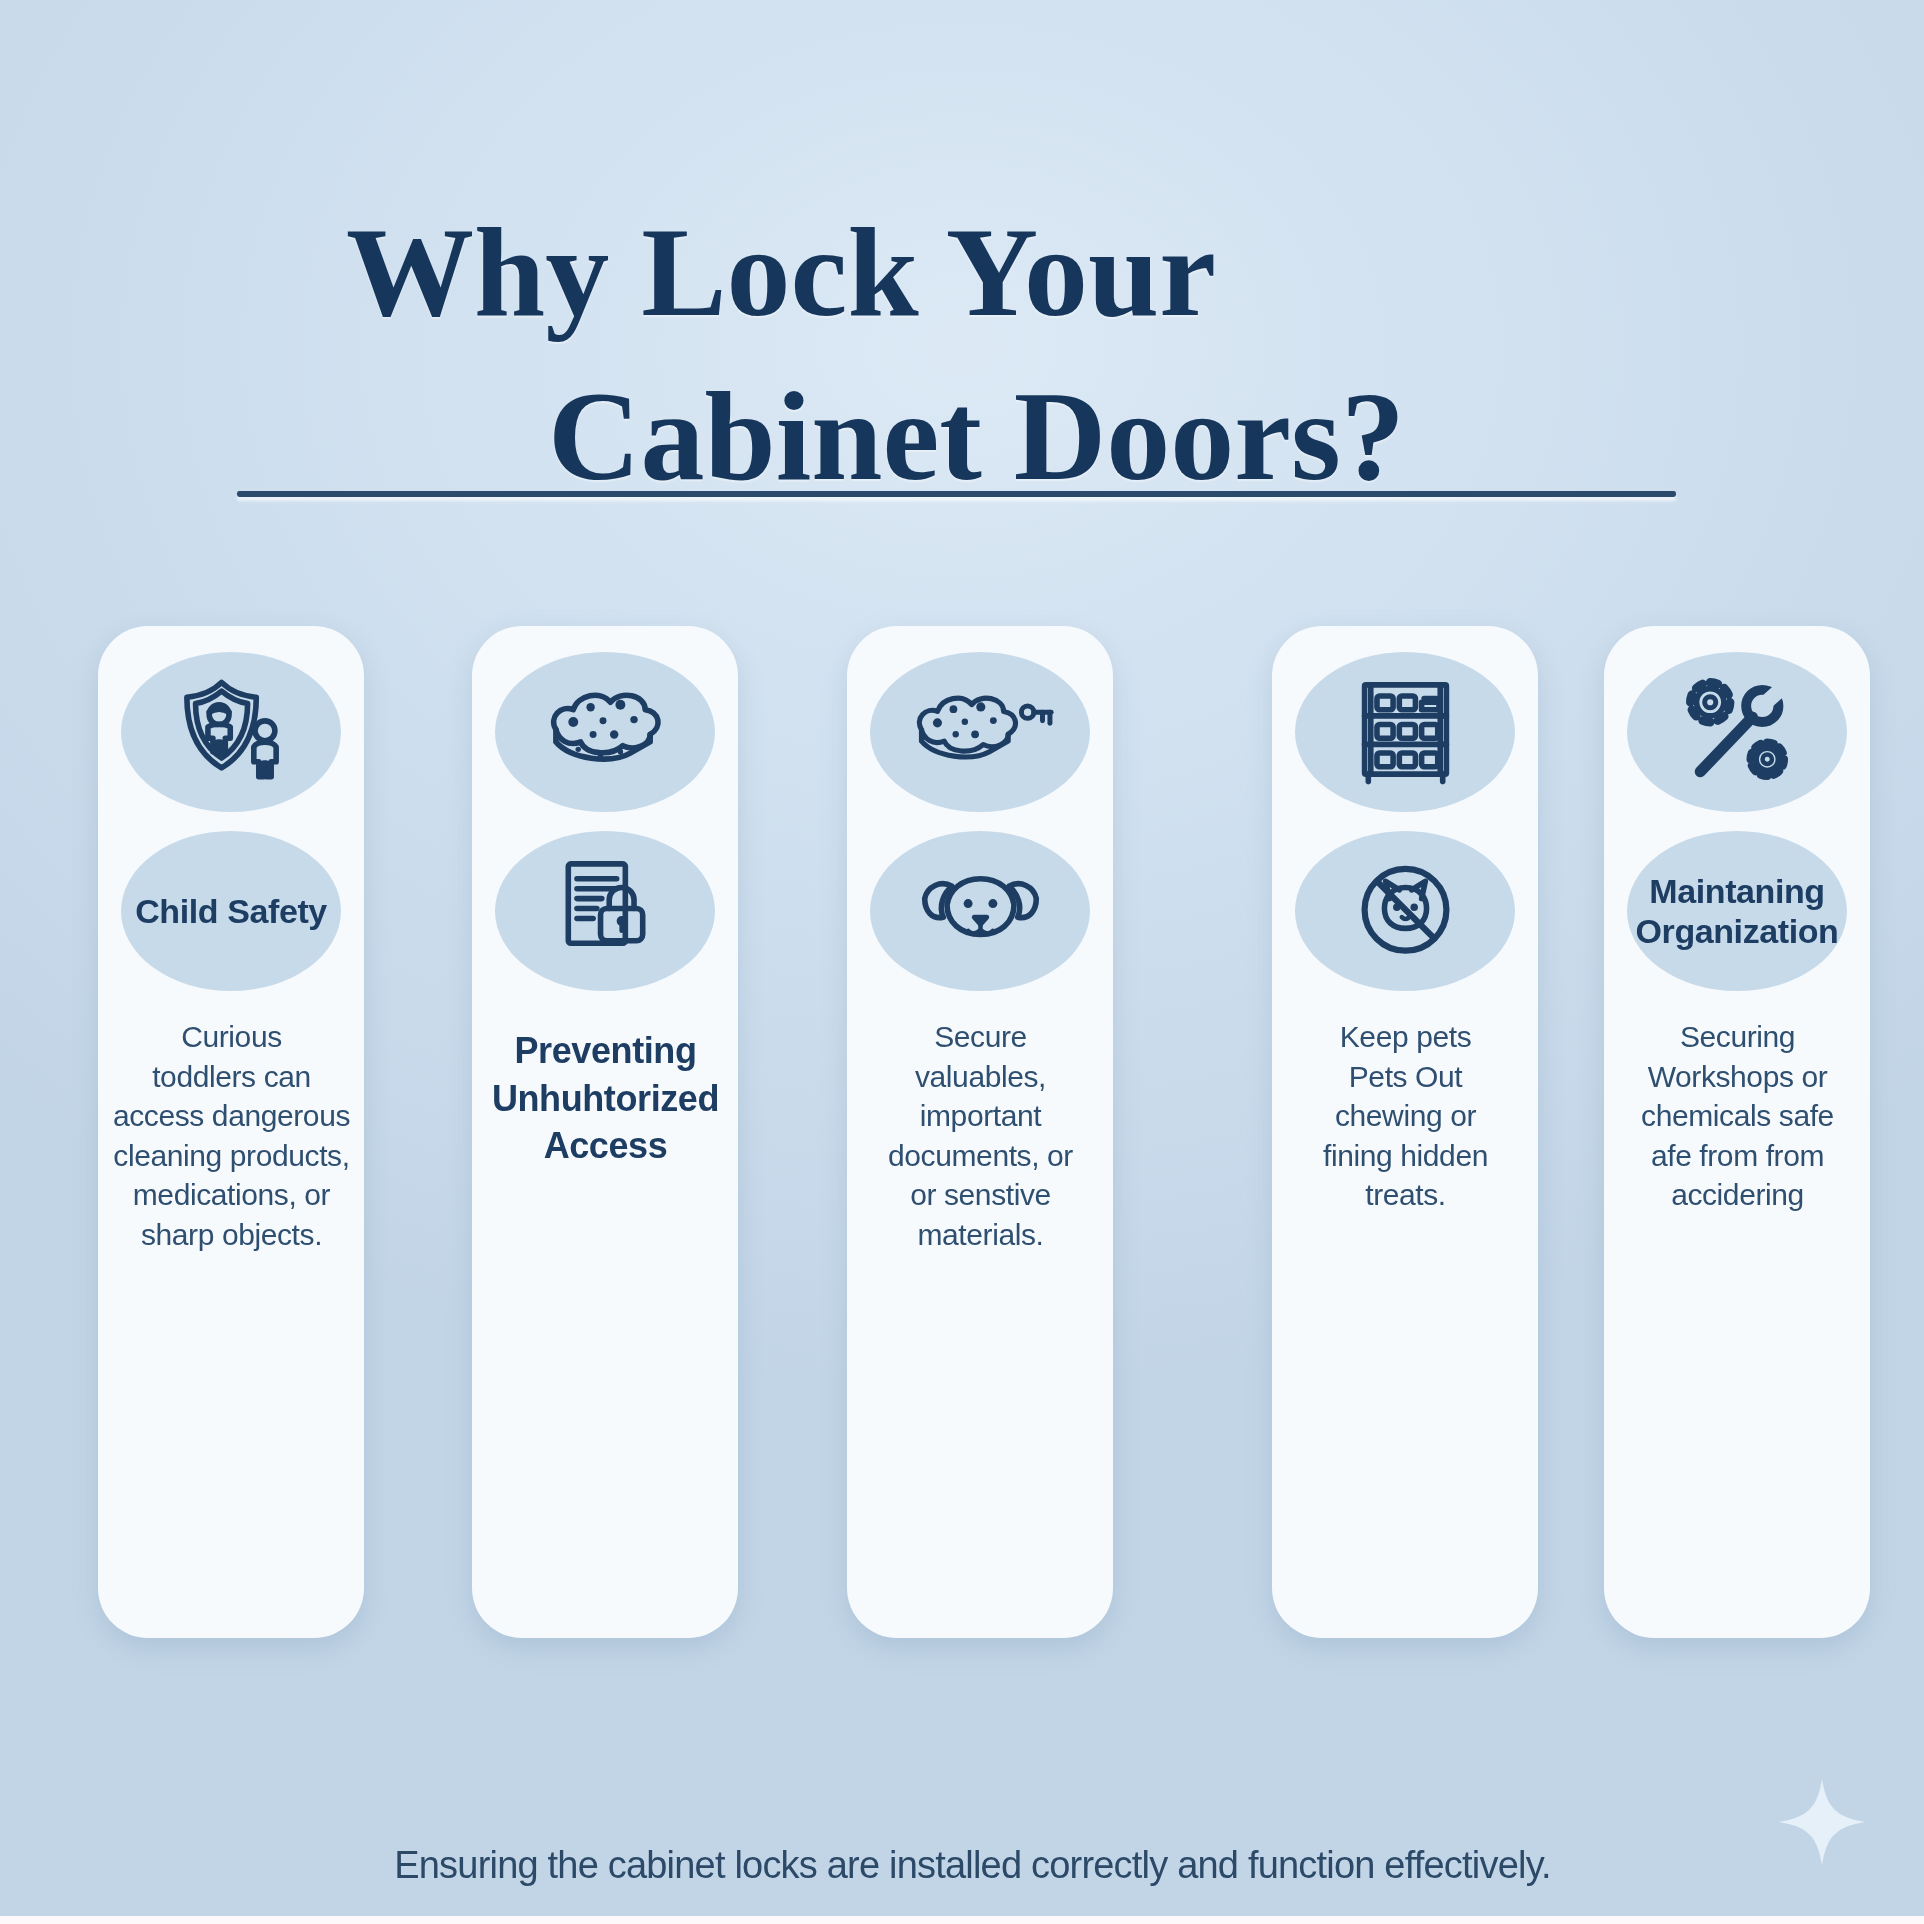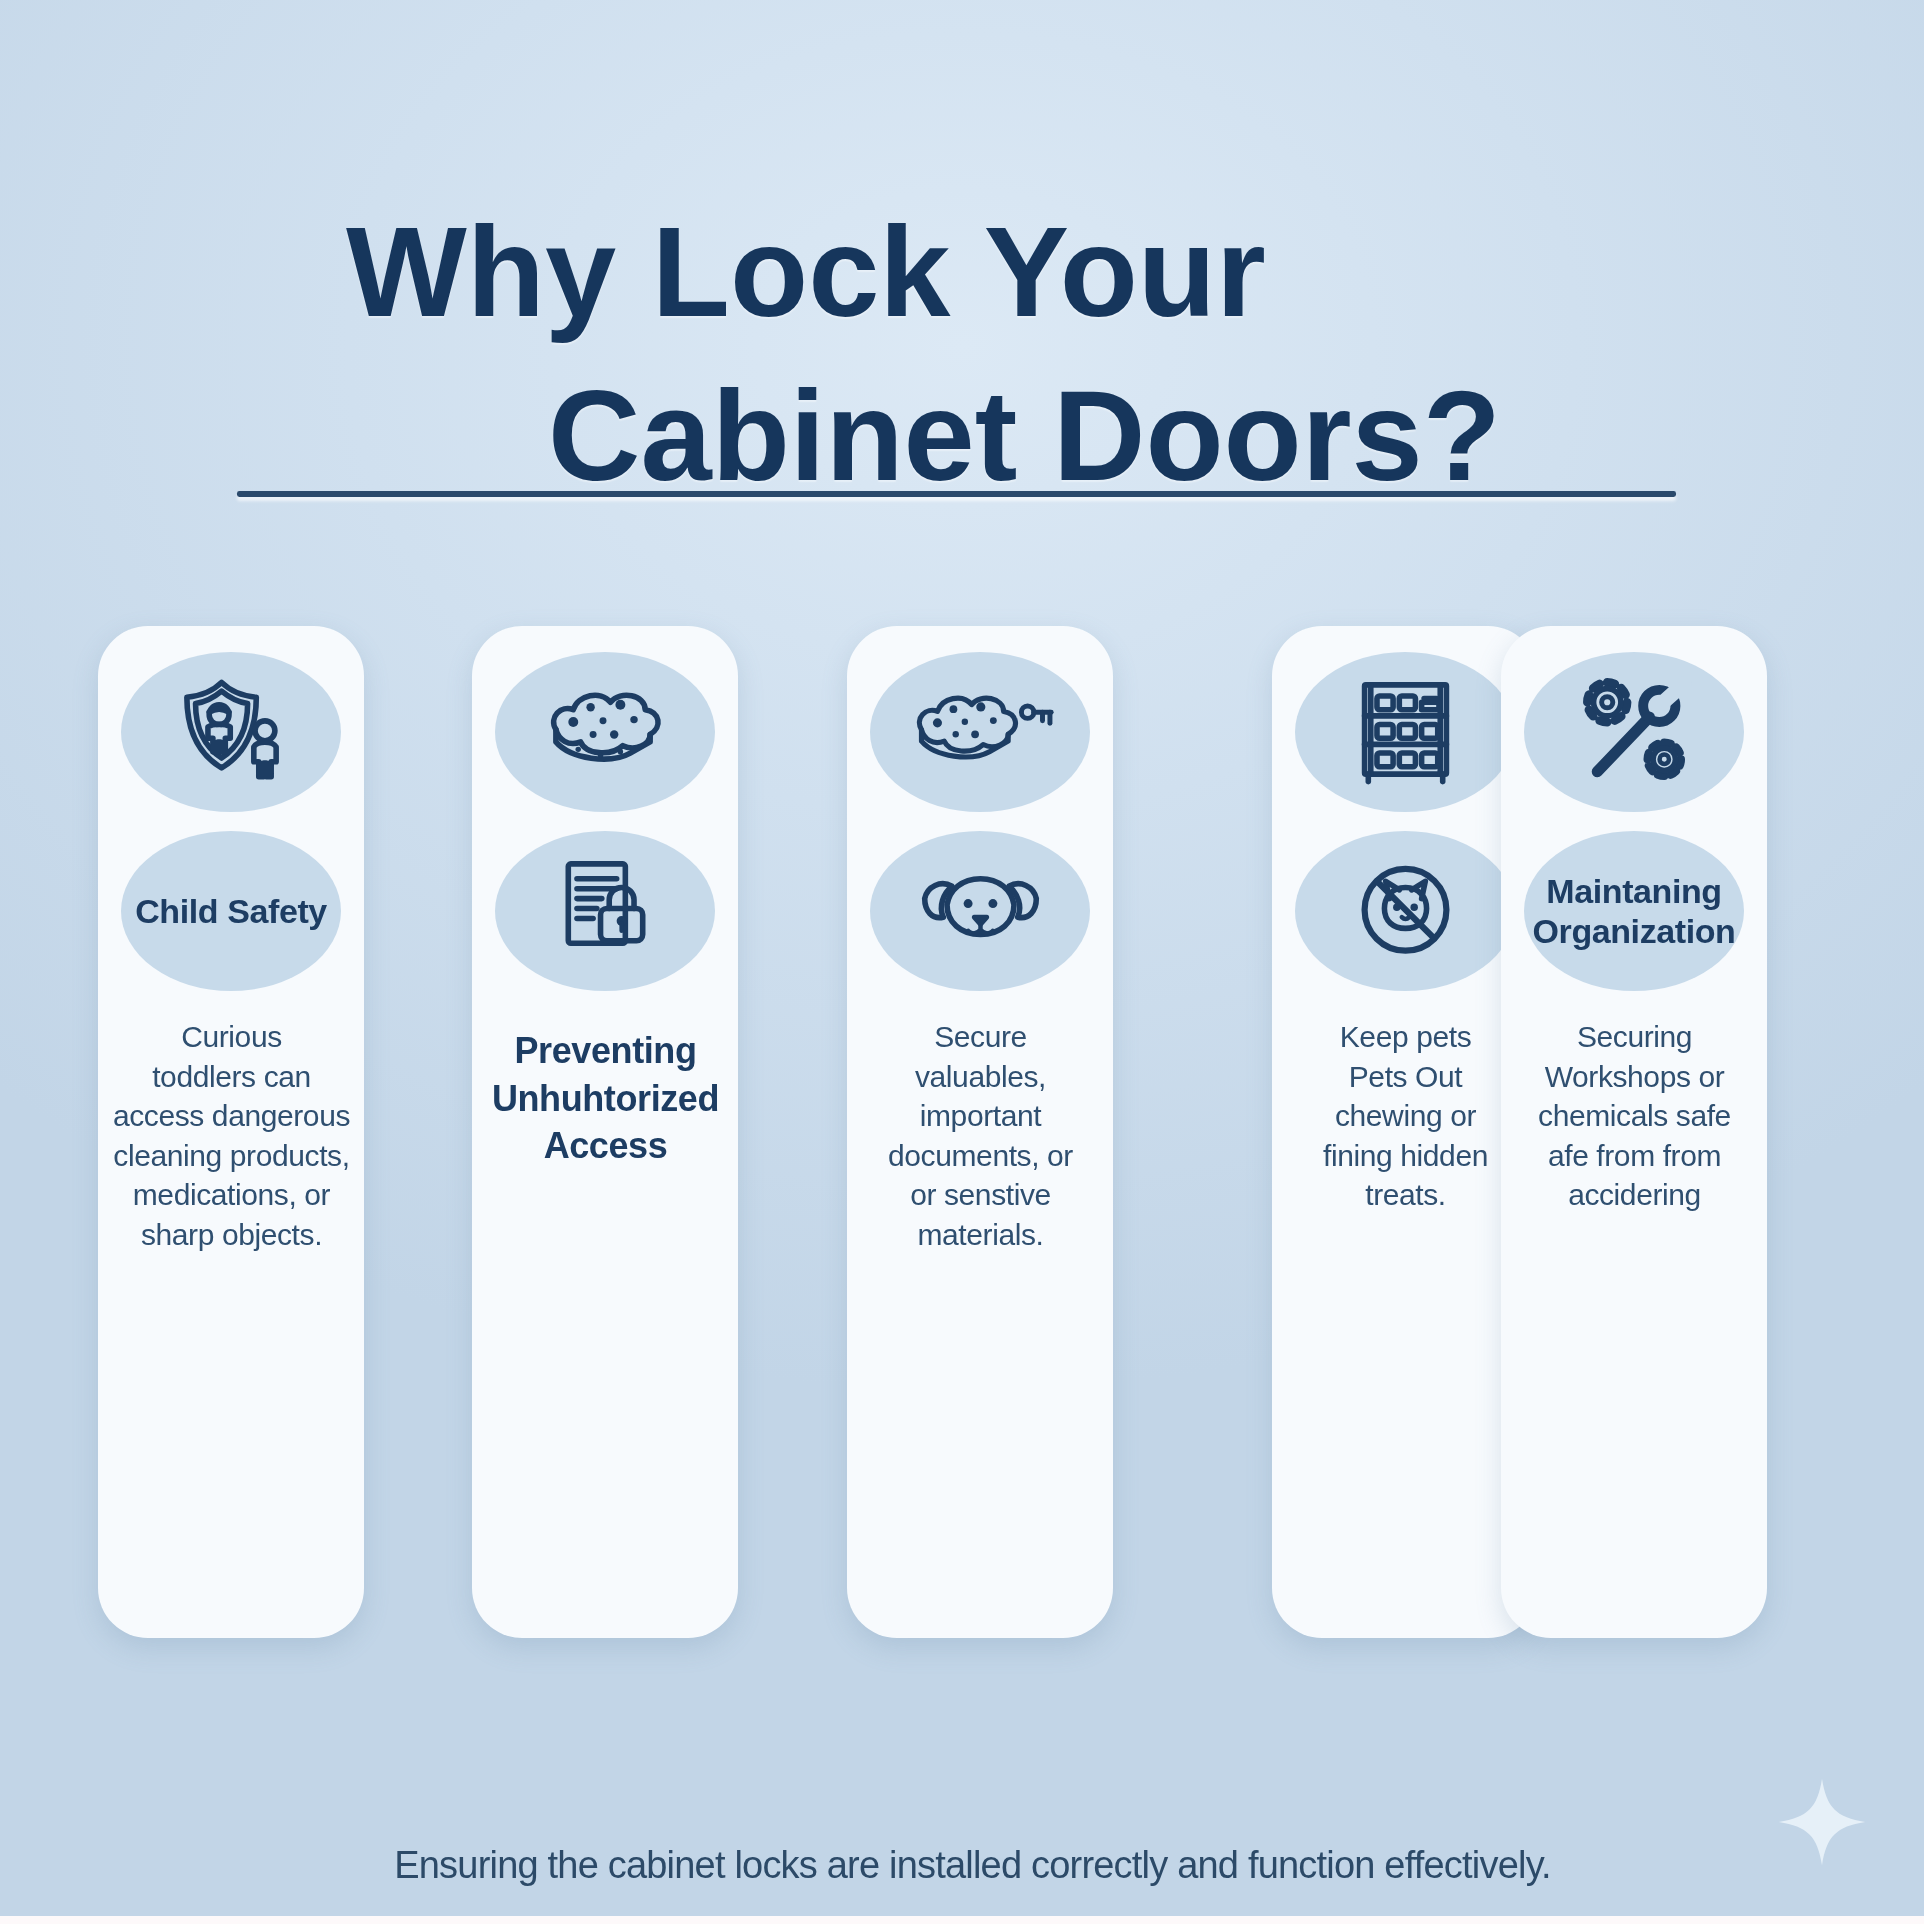--- a/index.html
+++ b/index.html
@@ -3,38 +3,38 @@
 <meta charset="utf-8">
 <style>
   html,body{margin:0;padding:0;}
   body{
     width:1925px;height:1925px;position:relative;overflow:hidden;
     font-family:"Liberation Sans", sans-serif;
     background:radial-gradient(ellipse 1364px 1043px at 50% 18%, #dce9f5 0%, #d0e0ef 45%, #c2d5e7 100%);
   }
   .title{
     position:absolute;left:346px;top:104px;
-    font-family:Liberation Sans, sans-serif;font-weight:bold;
+    font-family:Liberation Serif, serif;font-weight:bold;
     font-size:128px;line-height:164px;color:#16365c;
     text-shadow:0 2.4px 1.6px rgba(255,255,255,0.4);
     white-space:nowrap;
   }
   .title .line2{margin-left:202px;margin-top:6px;}
   .divider{
     position:absolute;left:237px;top:491px;width:1439px;height:5.6px;
     background:#2b4a6c;border-radius:2.4px;
     box-shadow:0 4px 3.2px rgba(255,255,255,0.65);
   }
   .card{
     position:absolute;top:626px;width:266px;height:1012px;
     background:#f7fafd;border-radius:50px;
     box-shadow:0 9.6px 27px rgba(96,128,160,0.20);
   }
   .card.c1{left:98px;} .card.c2{left:472px;} .card.c3{left:847px;}
-  .card.c4{left:1272px;} .card.c5{left:1501px;}
+  .card.c4{left:1272px;} .card.c5{left:1604px;}
   .oval{
     position:absolute;left:50%;transform:translateX(-50%);
     width:220px;height:160px;border-radius:50%;background:#c7daea;
     display:flex;align-items:center;justify-content:center;text-align:center;
   }
   .oval1{top:26px;}
   .oval2{top:205px;}
   .oval svg{width:149px;height:124px;}
   .oval-label{
     font-weight:bold;font-size:34px;line-height:1.18;color:#1d3d63;

